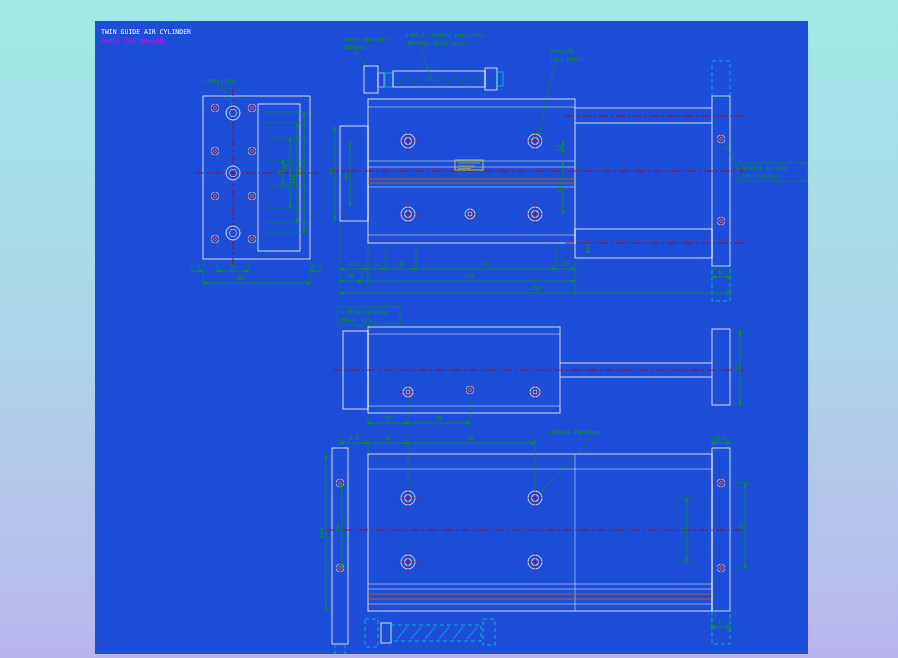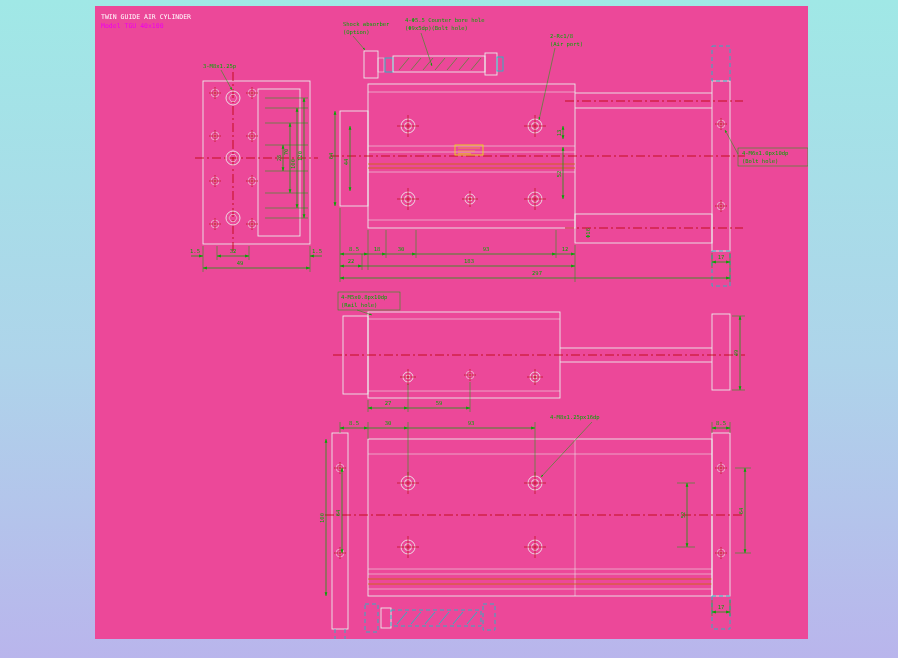--- a/index.html
+++ b/index.html
@@ -1,20 +1,20 @@
 <!DOCTYPE html>
 <html><head>
 <meta charset="utf-8">
 <style>
   html,body{margin:0;padding:0;}
   body{width:898px;height:658px;overflow:hidden;
        font-family:"DejaVu Sans Mono", monospace;
        background:linear-gradient(180deg,#a0e8e6 0%,#aed4ea 55%,#b9b5ec 100%);}
   #desktop{position:relative;width:898px;height:658px;}
-  #canvas{position:absolute;left:95px;top:6px;width:713px;height:633px;background:#ec4899;}
+  #canvas{position:absolute;left:95px;top:21px;width:713px;height:633px;background:#1d4ed8;}
   svg text{user-select:none;}
   .sw{stroke:#ececec;fill:none;stroke-width:.9;}
   .swt{stroke:#ececec;fill:none;stroke-width:.55;}
   .sg{stroke:#00a800;fill:none;stroke-width:.7;}
   .sgt{stroke:#00a800;fill:none;stroke-width:.5;}
   .sr{stroke:#bb0000;fill:none;stroke-width:.8;stroke-dasharray:9 3 2 3;}
   .src{stroke:#bb0000;fill:none;stroke-width:.6;}
   .sc{stroke:#00cccc;fill:none;stroke-width:.8;}
   .scd{stroke:#00cccc;fill:none;stroke-width:.8;stroke-dasharray:4 3;}
   .so{stroke:#cc6a00;fill:none;stroke-width:.8;}

